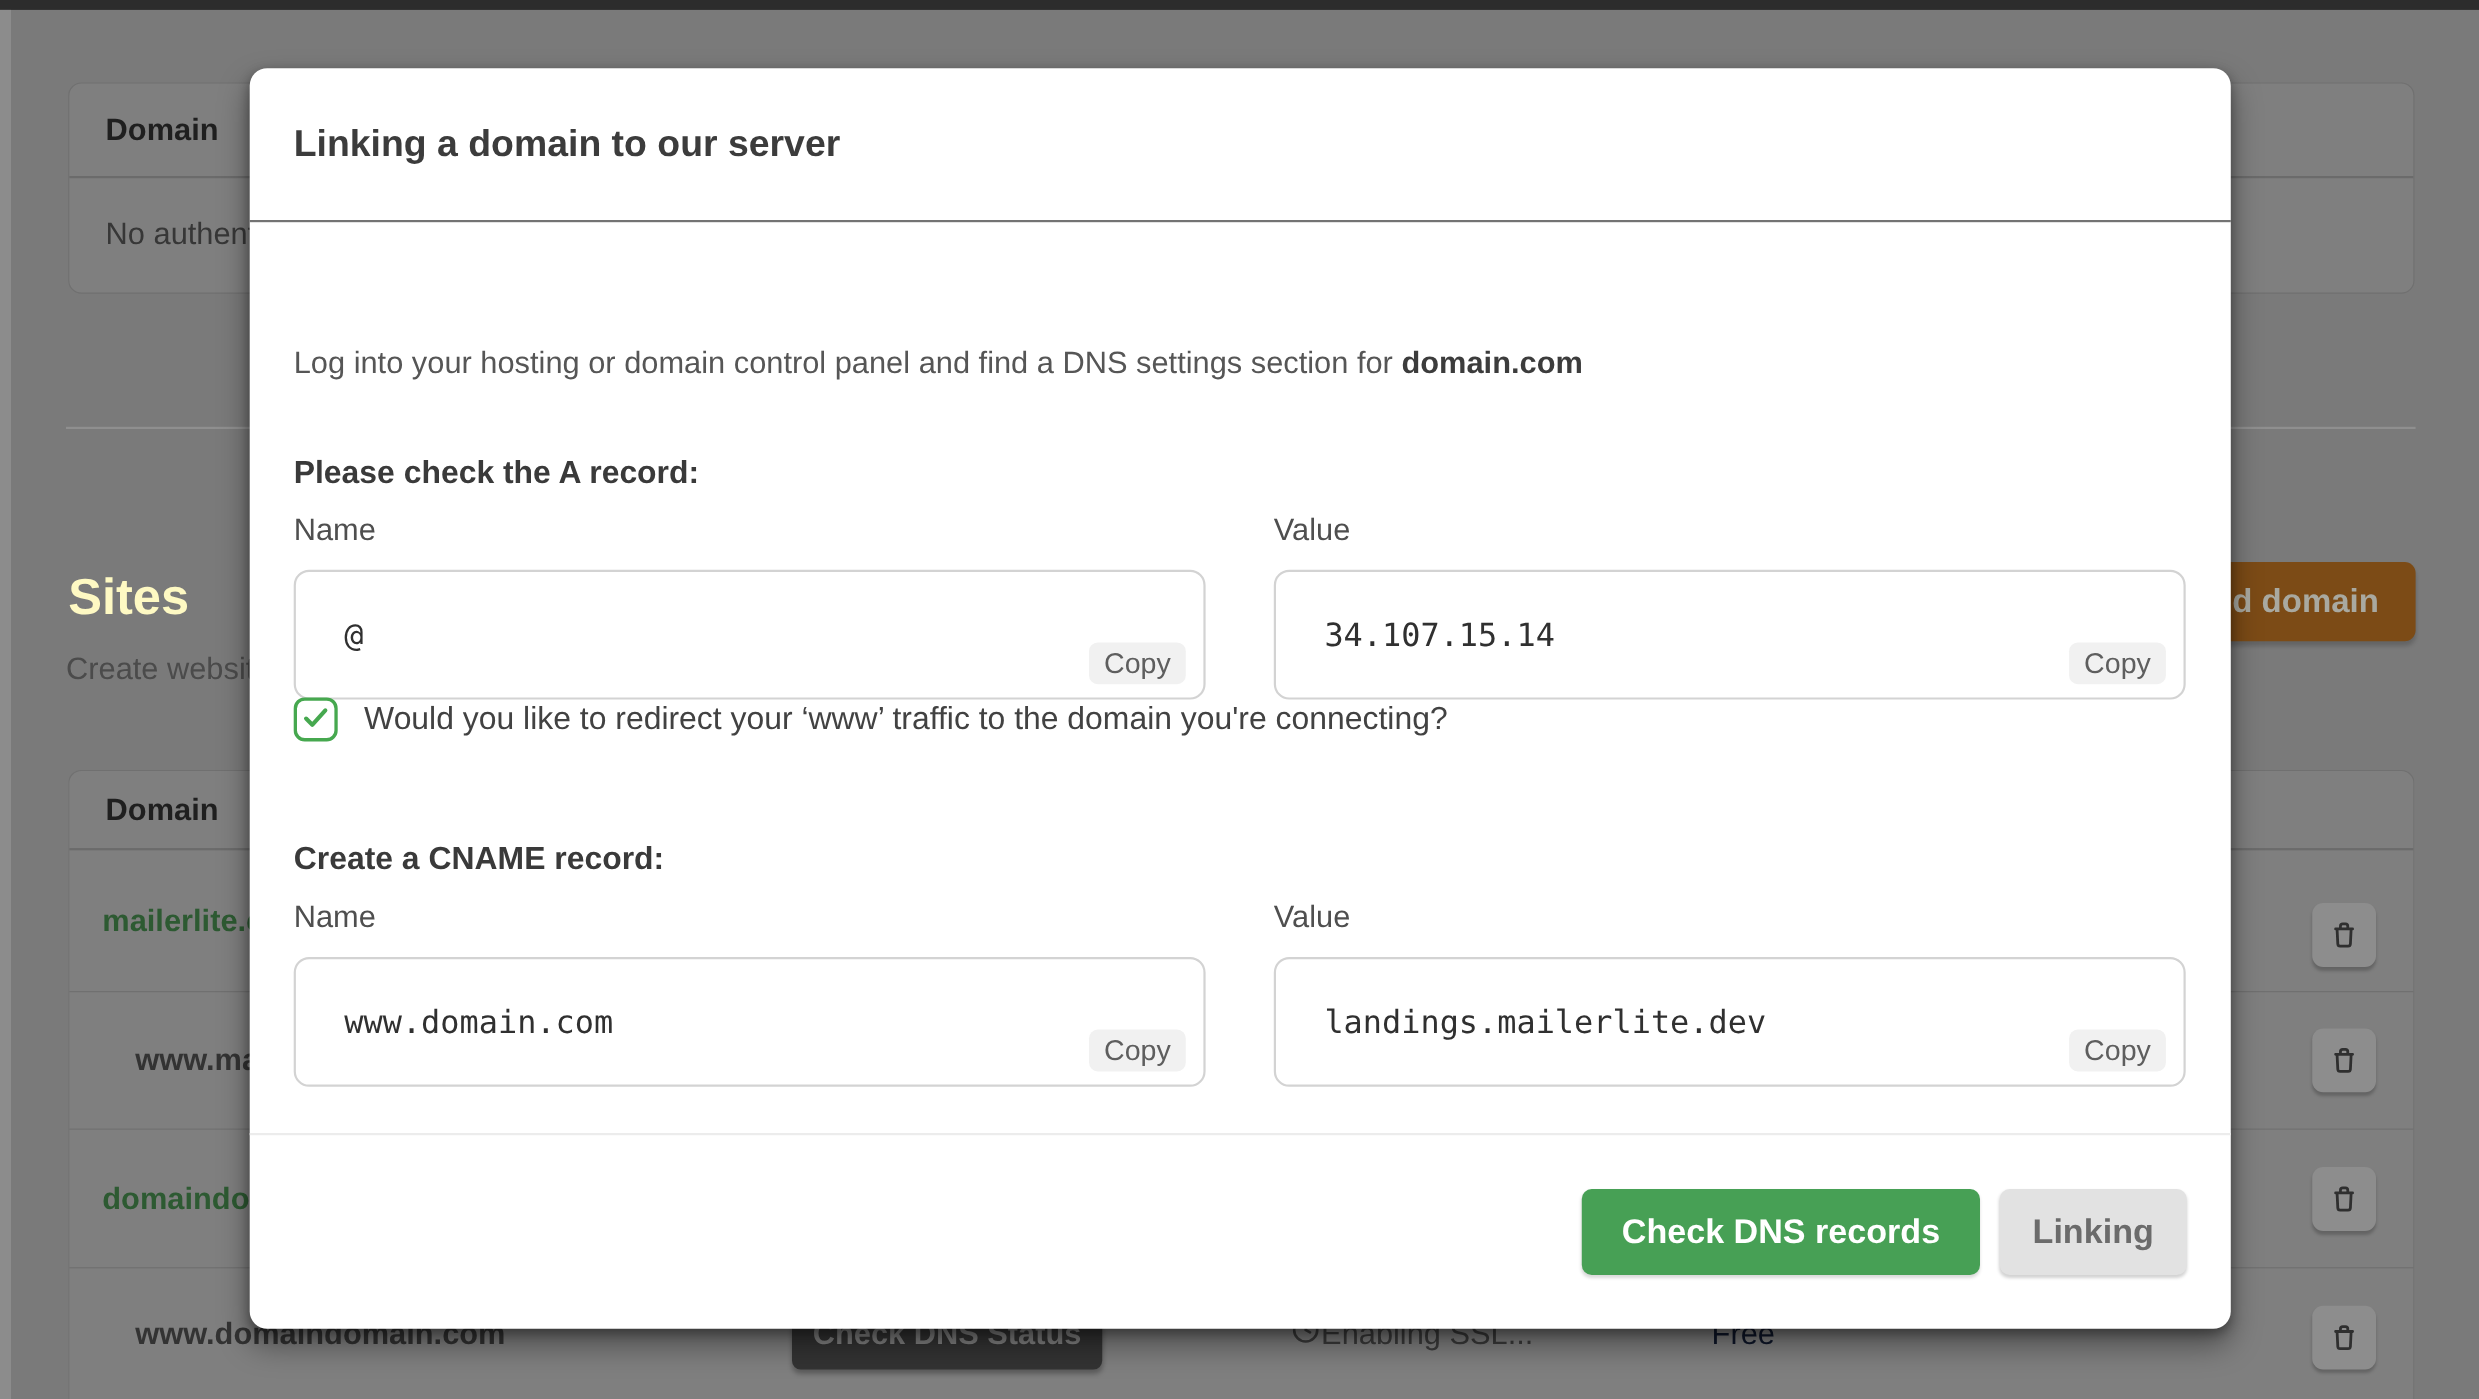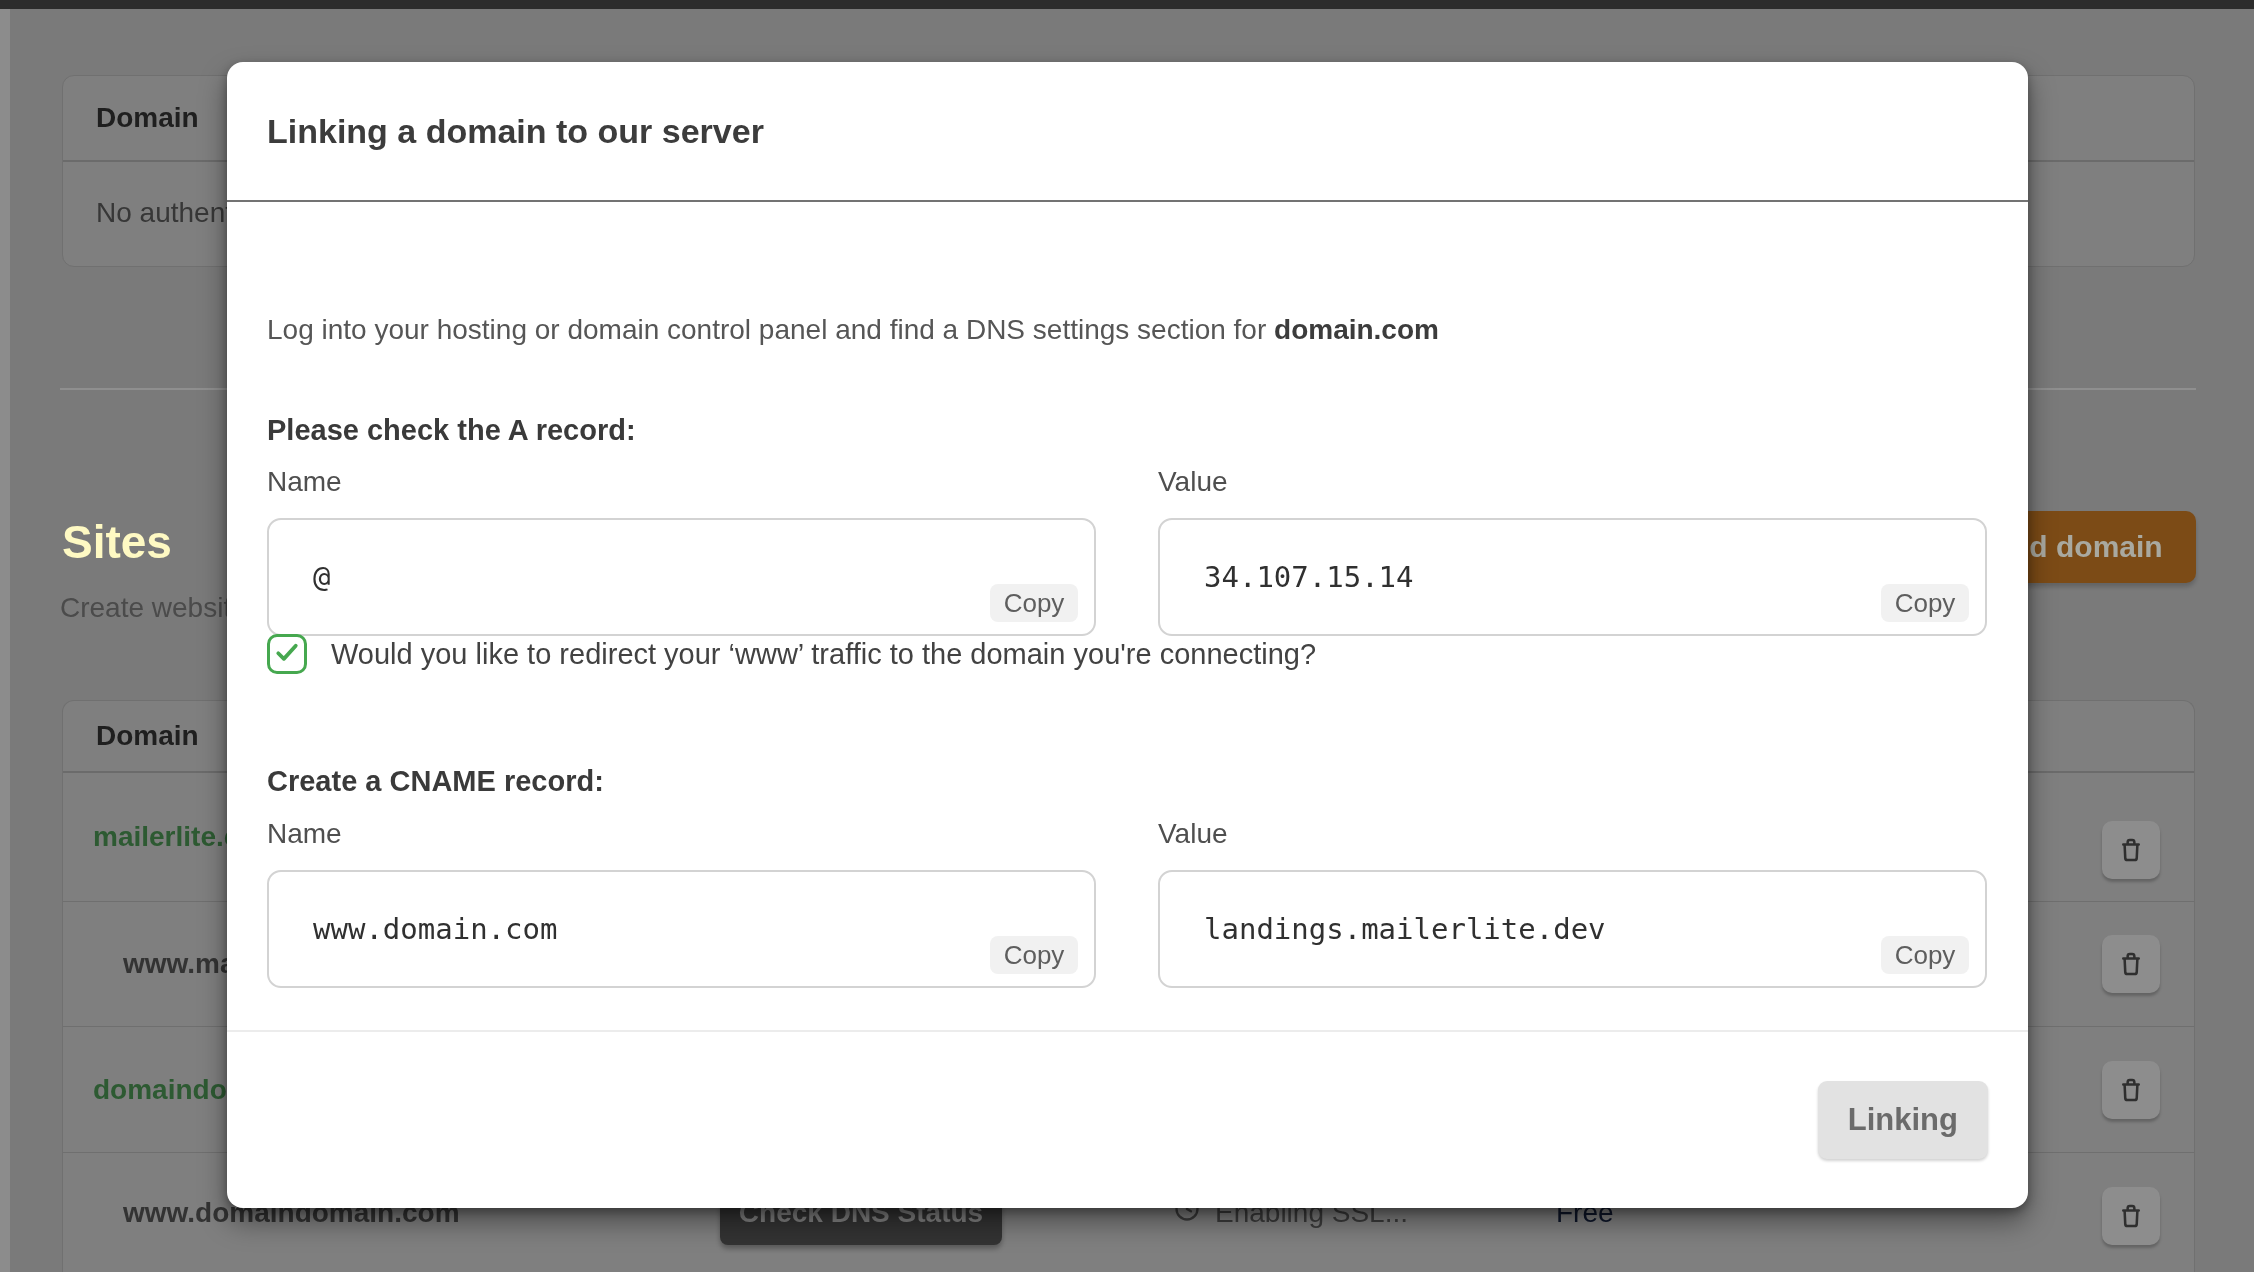--- a/index.html
+++ b/index.html
@@ -34,21 +34,21 @@
   .drow .dlink{font-size:28px;font-weight:bold;white-space:nowrap;}
   .green-link{color:#2d5a32;margin-left:30px;}
   .dark-link{color:#333333;margin-left:60px;}
   .trash-btn{position:absolute;right:34px;width:58px;height:58px;border-radius:10px;background:#8d8d8d;
              border:none;display:flex;align-items:center;justify-content:center;
              box-shadow:0 3px 3px rgba(0,0,0,0.22);}
   #check-dns-status-btn{position:absolute;left:657px;top:50%;margin-top:-32px;width:282px;height:64px;
              background:#333333;border:none;border-radius:8px;color:#828282;font-weight:bold;font-size:28px;
              font-family:"Liberation Sans",sans-serif;display:flex;align-items:center;justify-content:center;
              box-shadow:0 4px 5px rgba(0,0,0,0.28);white-space:nowrap;}
-  .ssl-status{position:absolute;left:1110px;display:flex;align-items:center;gap:14px;
+  .ssl-status{position:absolute;left:1110px;display:flex;align-items:center;
               font-size:28px;color:#3c3c3c;white-space:nowrap;}
   .plan-label{position:absolute;left:1493px;font-size:28px;color:#0f172a;white-space:nowrap;}
 
   
   #modal{position:absolute;left:227px;top:62px;width:1801px;height:1146px;background:#ffffff;
          border-radius:16px;z-index:10;
          box-shadow:0 14px 28px rgba(0,0,0,0.40),0 4px 10px rgba(0,0,0,0.30);}
   #modal-header{position:absolute;left:0;top:0;width:100%;height:138px;border-bottom:2px solid #737373;
                 display:flex;align-items:center;}
   #modal-title{margin-left:40px;font-size:34px;font-weight:bold;color:#3c3c3c;}
@@ -220,17 +220,18 @@
     <div class="dns-box box-left boxes-row2">
       <div class="dns-value">www.domain.com</div>
       <button class="copy-btn">Copy</button>
     </div>
     <div class="dns-box box-right boxes-row2">
       <div class="dns-value">landings.mailerlite.dev</div>
       <button class="copy-btn">Copy</button>
     </div>
 
     <div id="modal-footer">
+      <button id="check-dns-records-btn">Check DNS records</button>
       <button id="cancel-btn">Linking</button>
     </div>
   </div>
 
 </div>
 
 </body></html>

